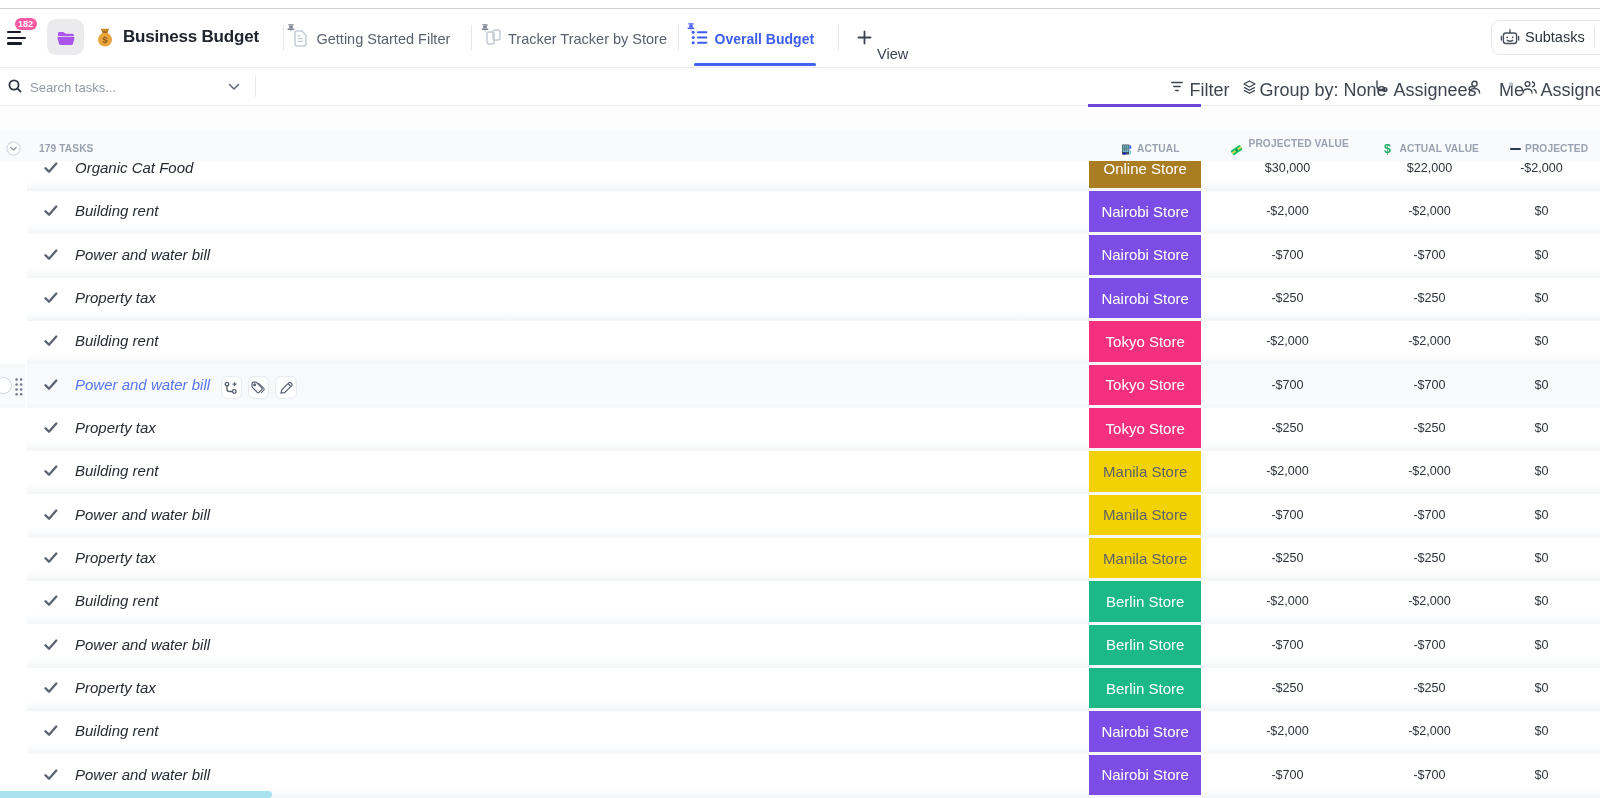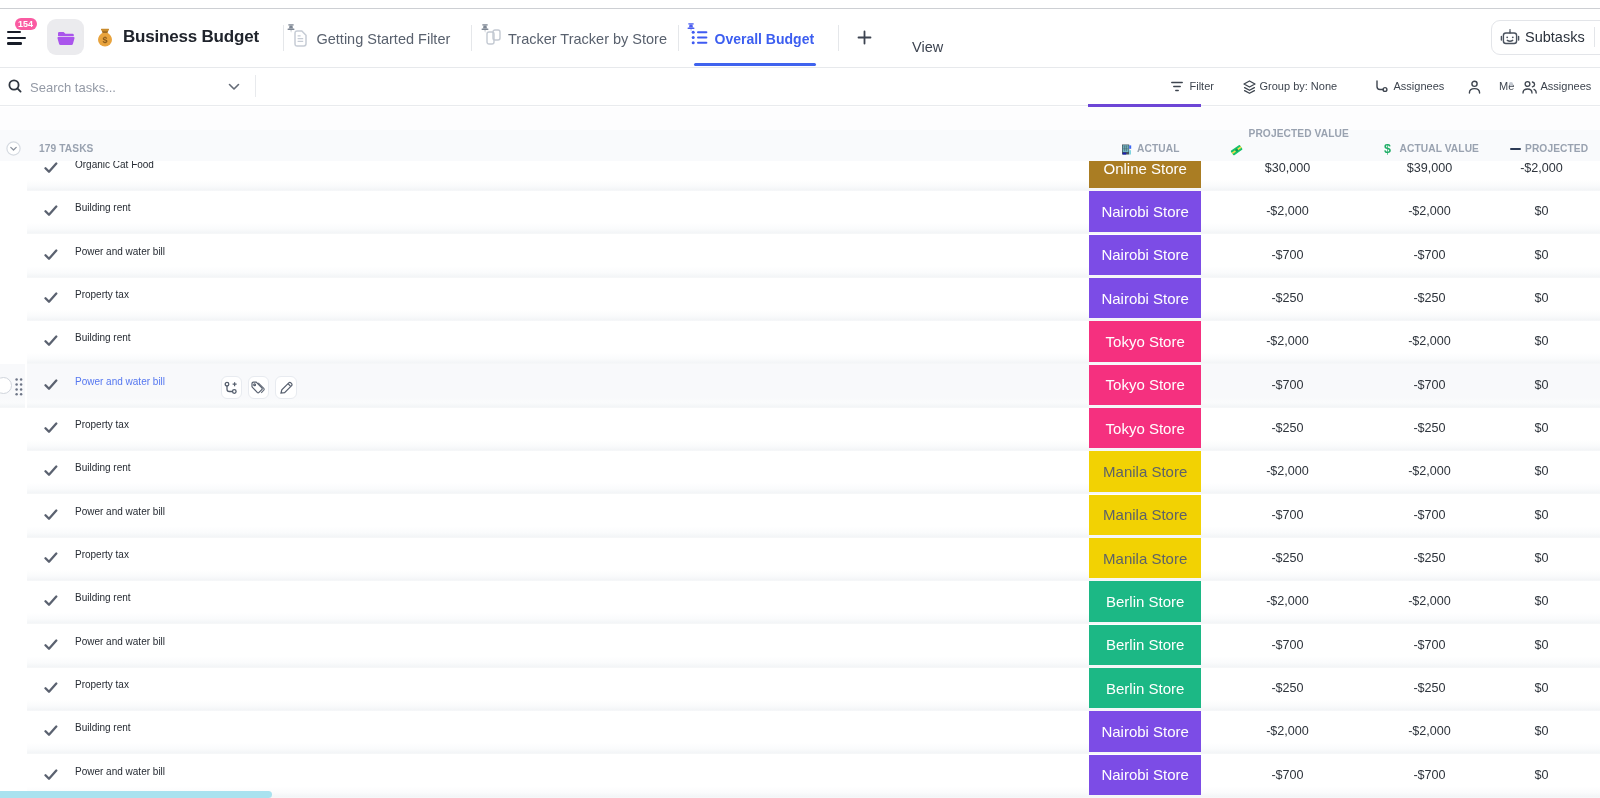--- a/index.html
+++ b/index.html
@@ -1,21 +1,21 @@
 <!DOCTYPE html>
 <html><head><meta charset="utf-8"><style>
 *{margin:0;padding:0;box-sizing:border-box;}
 html,body{width:1600px;height:798px;overflow:hidden;background:#fff;}
 body{font-family:"Liberation Sans",sans-serif;position:relative;}
 .abs{position:absolute;}
 .vline{position:absolute;width:1px;background:#e5e7ea;}
 .tabtxt{position:absolute;font-size:14.5px;color:#59616e;white-space:nowrap;}
-.toolitem{position:absolute;font-size:11px;color:#3e454f;white-space:nowrap;}
+.toolitem{position:absolute;font-size:18px;color:#3e454f;white-space:nowrap;}
 .colhead{position:absolute;font-size:10.2px;font-weight:bold;color:#99a2b0;letter-spacing:0.1px;white-space:nowrap;}
-.task{position:absolute;font-size:10px;color:#262b33;white-space:nowrap;}
+.task{position:absolute;font-size:15px;color:#262b33;white-space:nowrap;font-style:italic;}
 .val{position:absolute;font-size:12.6px;color:#2e343c;text-align:center;width:120px;}
 .badge{position:absolute;left:1089px;width:112.4px;display:flex;align-items:center;justify-content:center;font-size:15px;}
 .ibtn{position:absolute;width:21.5px;height:23px;border:1px solid #e8ebf0;border-radius:6px;background:#fff;display:flex;align-items:center;justify-content:center;}
 </style></head><body>
 <div class="abs" style="left:27px;top:147.7px;width:1573px;height:43.33px;background:linear-gradient(180deg,#ffffff 0%,#ffffff 74%,#fafbfc 88%,#f3f5f7 97%,#f7f8f9 100%);"></div>
 <div class="abs" style="left:27px;top:191.0px;width:1573px;height:43.33px;background:linear-gradient(180deg,#ffffff 0%,#ffffff 74%,#fafbfc 88%,#f3f5f7 97%,#f7f8f9 100%);"></div>
 <div class="abs" style="left:27px;top:234.4px;width:1573px;height:43.33px;background:linear-gradient(180deg,#ffffff 0%,#ffffff 74%,#fafbfc 88%,#f3f5f7 97%,#f7f8f9 100%);"></div>
 <div class="abs" style="left:27px;top:277.7px;width:1573px;height:43.33px;background:linear-gradient(180deg,#ffffff 0%,#ffffff 74%,#fafbfc 88%,#f3f5f7 97%,#f7f8f9 100%);"></div>
 <div class="abs" style="left:27px;top:321.0px;width:1573px;height:43.33px;background:linear-gradient(180deg,#ffffff 0%,#ffffff 74%,#fafbfc 88%,#f3f5f7 97%,#f7f8f9 100%);"></div>
 <div class="abs" style="left:27px;top:364.3px;width:1573px;height:43.33px;background:linear-gradient(180deg,#f8f9fb 0%,#f8f9fb 74%,#fafbfc 88%,#f3f5f7 97%,#f7f8f9 100%);"></div>
@@ -27,21 +27,21 @@
 <div class="abs" style="left:27px;top:624.3px;width:1573px;height:43.33px;background:linear-gradient(180deg,#ffffff 0%,#ffffff 74%,#fafbfc 88%,#f3f5f7 97%,#f7f8f9 100%);"></div>
 <div class="abs" style="left:27px;top:667.7px;width:1573px;height:43.33px;background:linear-gradient(180deg,#ffffff 0%,#ffffff 74%,#fafbfc 88%,#f3f5f7 97%,#f7f8f9 100%);"></div>
 <div class="abs" style="left:27px;top:711.0px;width:1573px;height:43.33px;background:linear-gradient(180deg,#ffffff 0%,#ffffff 74%,#fafbfc 88%,#f3f5f7 97%,#f7f8f9 100%);"></div>
 <div class="abs" style="left:27px;top:754.3px;width:1573px;height:43.33px;background:linear-gradient(180deg,#ffffff 0%,#ffffff 74%,#fafbfc 88%,#f3f5f7 97%,#f7f8f9 100%);"></div>
 <svg style="position:absolute;left:44px;top:162.0px" width="14" height="12" viewBox="0 0 14 12">
     <path d="M1.5 6.2 L5 9.8 L12.3 1.5" fill="none" stroke="#5b6270" stroke-width="2.3" stroke-linecap="round" stroke-linejoin="round"></path>
   </svg>
 <div class="task" style="left:75px;top:159.0px;color:#262b33">Organic Cat Food</div>
 <div class="badge" style="top:147.9px;height:40.6px;background:#aa7d23;color:#ffffff;">Online Store</div>
 <div class="val" style="left:1227.5px;top:161.0px;">$30,000</div>
-<div class="val" style="left:1369.5px;top:161.0px;">$39,000</div>
+<div class="val" style="left:1369.5px;top:161.0px;">$22,000</div>
 <div class="val" style="left:1481.5px;top:161.0px;">-$2,000</div>
 <svg style="position:absolute;left:44px;top:205.32999999999998px" width="14" height="12" viewBox="0 0 14 12">
     <path d="M1.5 6.2 L5 9.8 L12.3 1.5" fill="none" stroke="#5b6270" stroke-width="2.3" stroke-linecap="round" stroke-linejoin="round"></path>
   </svg>
 <div class="task" style="left:75px;top:202.3px;color:#262b33">Building rent</div>
 <div class="badge" style="top:191.2px;height:40.6px;background:#7c4ce6;color:#ffffff;">Nairobi Store</div>
 <div class="val" style="left:1227.5px;top:204.3px;">-$2,000</div>
 <div class="val" style="left:1369.5px;top:204.3px;">-$2,000</div>
 <div class="val" style="left:1481.5px;top:204.3px;">$0</div>
 <svg style="position:absolute;left:44px;top:248.66px" width="14" height="12" viewBox="0 0 14 12">
@@ -197,32 +197,32 @@
     <rect x="1.8" y="8.6" width="3.4" height="1.9" fill="#1b1eb4"></rect>
   </svg>
 <div class="colhead" style="left:1137px;top:143px;">ACTUAL</div>
 <svg class="abs" style="left:1230px;top:143.5px" width="13" height="12" viewBox="0 0 13 12">
     <g transform="rotate(-35 6.5 6)">
       <rect x="1" y="3.4" width="11" height="5.6" rx="0.8" fill="#17c36b"></rect>
       <rect x="1" y="5.4" width="11" height="1.6" fill="#f4dd4e"></rect>
       <circle cx="6.5" cy="6.2" r="1.5" fill="#0ea154"></circle>
     </g>
   </svg>
-<div class="colhead" style="left:1248.5px;top:128px;text-align:right;">PROJECTED VALUE</div>
+<div class="colhead" style="left:1248.5px;top:138px;text-align:right;">PROJECTED VALUE</div>
 <div class="abs" style="left:1384px;top:141.5px;font-size:12.5px;font-weight:bold;color:#1fad66;">$</div>
 <div class="colhead" style="left:1399.5px;top:143px;">ACTUAL VALUE</div>
 <div class="abs" style="left:1510px;top:147.5px;width:11px;height:2.6px;border-radius:1.3px;background:#2c3a55;"></div>
 <div class="colhead" style="left:1525px;top:143px;">PROJECTED</div>
 <div class="abs" style="left:0;top:0;width:1600px;height:8px;background:#fff;"></div>
 <div class="abs" style="left:0;top:7.6px;width:1600px;height:1.2px;background:#cdcfd3;"></div>
 <div class="abs" style="left:0;top:8.6px;width:1600px;height:59.4px;background:#fff;border-bottom:1px solid #e7e9ec;"></div>
 <div class="abs" style="left:7px;top:30.8px;width:14px;height:2.6px;border-radius:1.3px;background:#171c28;"></div>
 <div class="abs" style="left:7px;top:36.6px;width:19px;height:2.6px;border-radius:1.3px;background:#171c28;"></div>
 <div class="abs" style="left:7px;top:42.2px;width:15px;height:2.6px;border-radius:1.3px;background:#171c28;"></div>
-<div class="abs" style="left:14.5px;top:17.5px;width:22px;height:12.5px;border-radius:7px;background:#fa5ba2;color:#fff;font-size:9px;font-weight:bold;display:flex;align-items:center;justify-content:center;">154</div>
+<div class="abs" style="left:14.5px;top:17.5px;width:22px;height:12.5px;border-radius:7px;background:#fa5ba2;color:#fff;font-size:9px;font-weight:bold;display:flex;align-items:center;justify-content:center;">182</div>
 <div class="abs" style="left:47px;top:19px;width:37px;height:36px;border-radius:9px;background:#ebebee;"></div>
 <svg class="abs" style="left:56.5px;top:31px" width="19" height="15" viewBox="0 0 19 15">
     <path d="M1 2.2 Q1 1 2.2 1 h4.4 l1.8 1.8 h7.2 q1.2 0 1.2 1.2 v1 h-15.8 z" fill="#aa55ec"></path>
     <path d="M1 5.8 h14.6 q1.6 0 1.2 1.5 l-1.6 5.8 q-0.3 1-1.4 1 h-11 q-1.1 0-1.4-1 l-1.6-5.8 q-0.4-1.5 1.2-1.5 z" fill="#aa55ec" transform="translate(0.7,0)"></path>
   </svg>
 <svg class="abs" style="left:96.5px;top:28px" width="16" height="19" viewBox="0 0 16 19">
     <path d="M5.5 4.5 L4 1.5 Q3.7 0.8 4.5 0.8 h7 Q12.3 0.8 12 1.5 L10.5 4.5 z" fill="#c98b2d"></path>
     <path d="M5 3.5 h6 l-1 2 h-4 z" fill="#8a5a1a"></path>
     <ellipse cx="8" cy="11.8" rx="7" ry="6.8" fill="#e8a33d"></ellipse>
     <path d="M5.5 4.8 Q2 7 1.6 11 L8 12 L14.4 11 Q14 7 10.5 4.8 z" fill="#e8a33d"></path>
@@ -267,21 +267,21 @@
     <circle cx="2.2" cy="12.8" r="1.5" fill="#3f5bf2"></circle>
     <rect x="6" y="1.2" width="10.4" height="2" rx="1" fill="#3f5bf2"></rect>
     <rect x="6" y="6.5" width="10.4" height="2" rx="1" fill="#3f5bf2"></rect>
     <rect x="6" y="11.8" width="10.4" height="2" rx="1" fill="#3f5bf2"></rect>
   </svg>
 <div class="tabtxt" style="left:714.5px;top:30.5px;color:#3c5ef0;font-weight:bold;font-size:14px;">Overall Budget</div>
 <div class="abs" style="left:694px;top:62.5px;width:122px;height:3.6px;border-radius:2px;background:#3f63ee;"></div>
 <svg class="abs" style="left:857px;top:30px" width="15" height="15" viewBox="0 0 15 15">
     <path d="M7.5 1.5 v12 M1.5 7.5 h12" stroke="#3c4350" stroke-width="1.8" stroke-linecap="round"></path>
   </svg>
-<div class="tabtxt" style="left:877px;top:39px;color:#3c4350;margin-left:35px;">View</div>
+<div class="tabtxt" style="left:877px;top:46px;color:#3c4350;">View</div>
 <div class="abs" style="left:1491px;top:19.5px;width:130px;height:35px;border:1px solid #e3e5e9;border-radius:9px;background:#fff;"></div>
 <svg class="abs" style="left:1499.5px;top:26.5px" width="20" height="20" viewBox="0 0 20 20" fill="none" stroke="#4a525e" stroke-width="1.4">
     <rect x="3.4" y="6" width="13.2" height="10.5" rx="2.5"></rect>
     <path d="M10 6 v-2.6 M10 2.6 h0.01" stroke-linecap="round"></path>
     <path d="M1.4 9.5 v3.5 M18.6 9.5 v3.5" stroke-linecap="round"></path>
     <circle cx="7.2" cy="10.3" r="0.9" fill="#4a525e" stroke="none"></circle>
     <circle cx="12.8" cy="10.3" r="0.9" fill="#4a525e" stroke="none"></circle>
     <path d="M7.3 13.3 q2.7 1.8 5.4 0" stroke-linecap="round"></path>
   </svg>
 <div class="abs" style="left:1525px;top:29px;font-size:14.5px;color:#2b323c;">Subtasks</div>

